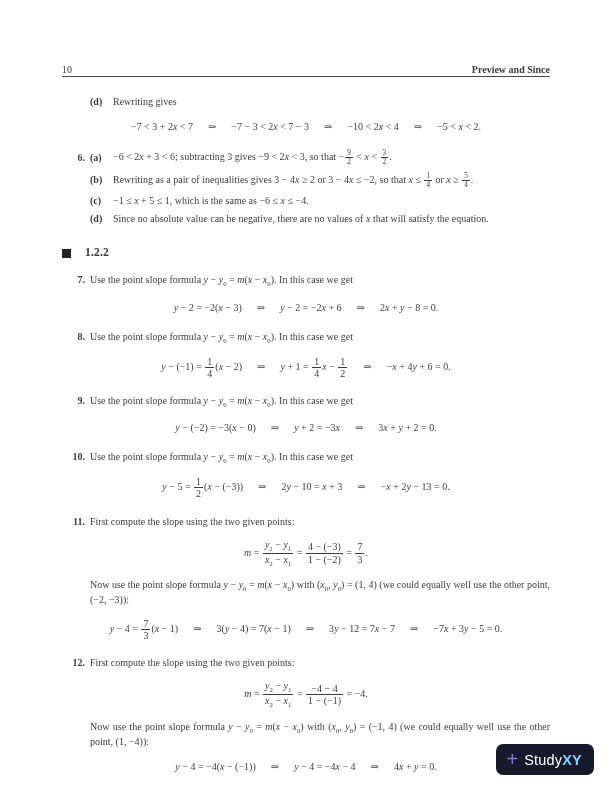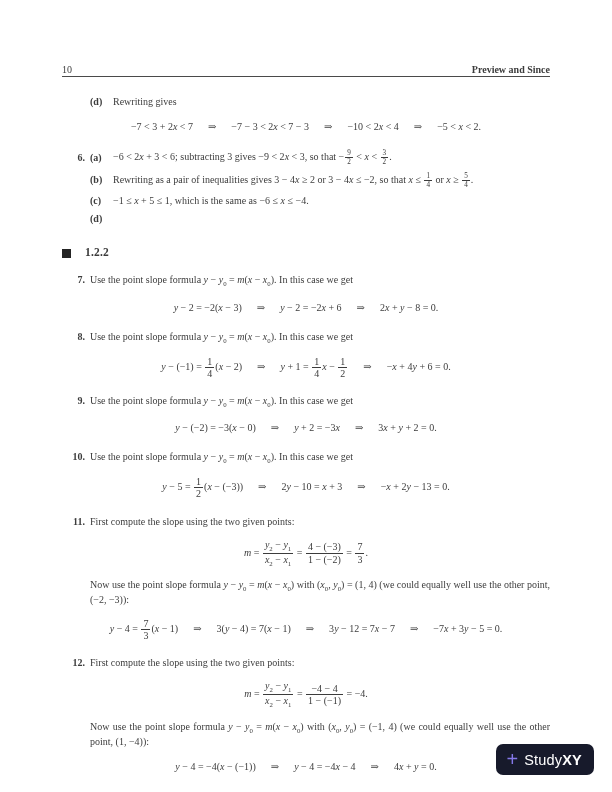--- a/index.html
+++ b/index.html
@@ -27,21 +27,21 @@
   sub{font-size:.68em}
   .frac{display:inline-block;text-align:center;vertical-align:-0.7em;line-height:1.12;margin:0 1px}
   .frac .fn{display:block;padding:0 2px 0}
   .frac .fd{display:block;border-top:1px solid currentColor;padding:0 2px 0}
   .row .frac{font-size:.72em;vertical-align:-0.55em}
   .logo{position:absolute;top:744px;right:18px;height:31px;background:#171a2b;border-radius:7px;
         display:flex;align-items:center;padding:0 12px 0 10px;cursor:pointer;
         font-family:"Liberation Sans","DejaVu Sans",sans-serif}
   .logo .plus{color:#8578e8;font-size:20px;font-weight:400;line-height:1;margin-right:6px;transform:translateY(-1px)}
   .logo .lg-study{color:#ffffff;font-weight:normal;font-size:14.5px;letter-spacing:.2px}
-  .logo .lg-xy{color:#ffffff;font-weight:bold;font-size:14.5px;letter-spacing:.2px}
+  .logo .lg-xy{color:#7dd3fc;font-weight:bold;font-size:14.5px;letter-spacing:.2px}
 </style>
 </head>
 <body>
 
 <div class="page">
   <div class="inner">
     <div class="header">
       <span>10</span>
       <span class="htitle">Preview and Since</span>
     </div>
@@ -63,20 +63,21 @@
           <span class="pbody"><span>Rewriting as a pair of inequalities gives </span><span class="mi">3 − 4<i>x</i> ≥ 2</span><span> or </span><span class="mi">3 − 4<i>x</i> ≤ −2</span><span>, so that </span><span class="mi"><i>x</i> ≤ </span><span class="frac"><span class="fn">1</span><span class="fd">4</span></span><span> or </span><span class="mi"><i>x</i> ≥ </span><span class="frac"><span class="fn">5</span><span class="fd">4</span></span><span class="mi">.</span></span>
         </div>
         <div class="row sub">
           <span class="spacer"></span>
           <span class="slabel">(c)</span>
           <span class="pbody"><span class="mi">−1 ≤ <i>x</i> + 5 ≤ 1</span><span>, which is the same as </span><span class="mi">−6 ≤ <i>x</i> ≤ −4.</span></span>
         </div>
         <div class="row sub">
           <span class="spacer"></span>
           <span class="slabel">(d)</span>
+          <span class="pbody"><span>Since no absolute value can be negative, there are no values of </span><span class="mi"><i>x</i></span><span> that will satisfy the equation.</span></span>
         </div>
         <div class="section">
           <span class="sq"></span>
           <span class="stitle">1.2.2</span>
         </div>
         <div class="row item">
           <span class="num">7.</span>
           <span class="pbody"><span>Use the point slope formula </span><span class="mi"><i>y</i> − <i>y</i><sub>0</sub> = <i>m</i>(<i>x</i> − <i>x</i><sub>0</sub>)</span><span>. In this case we get</span></span>
         </div>
         <div class="eq"><span class="mi"><i>y</i> − 2 = −2(<i>x</i> − 3)  ⇒  <i>y</i> − 2 = −2<i>x</i> + 6  ⇒  2<i>x</i> + <i>y</i> − 8 = 0.</span></div>

